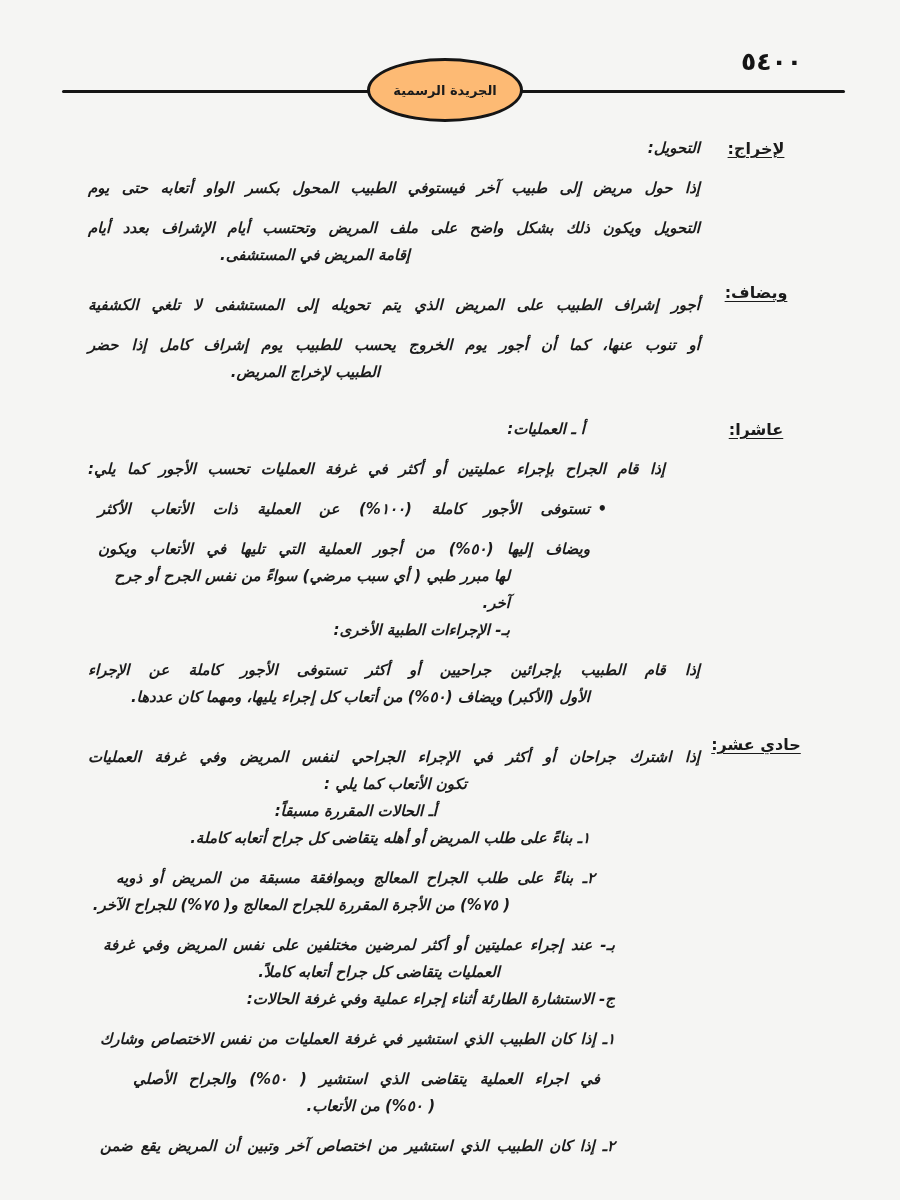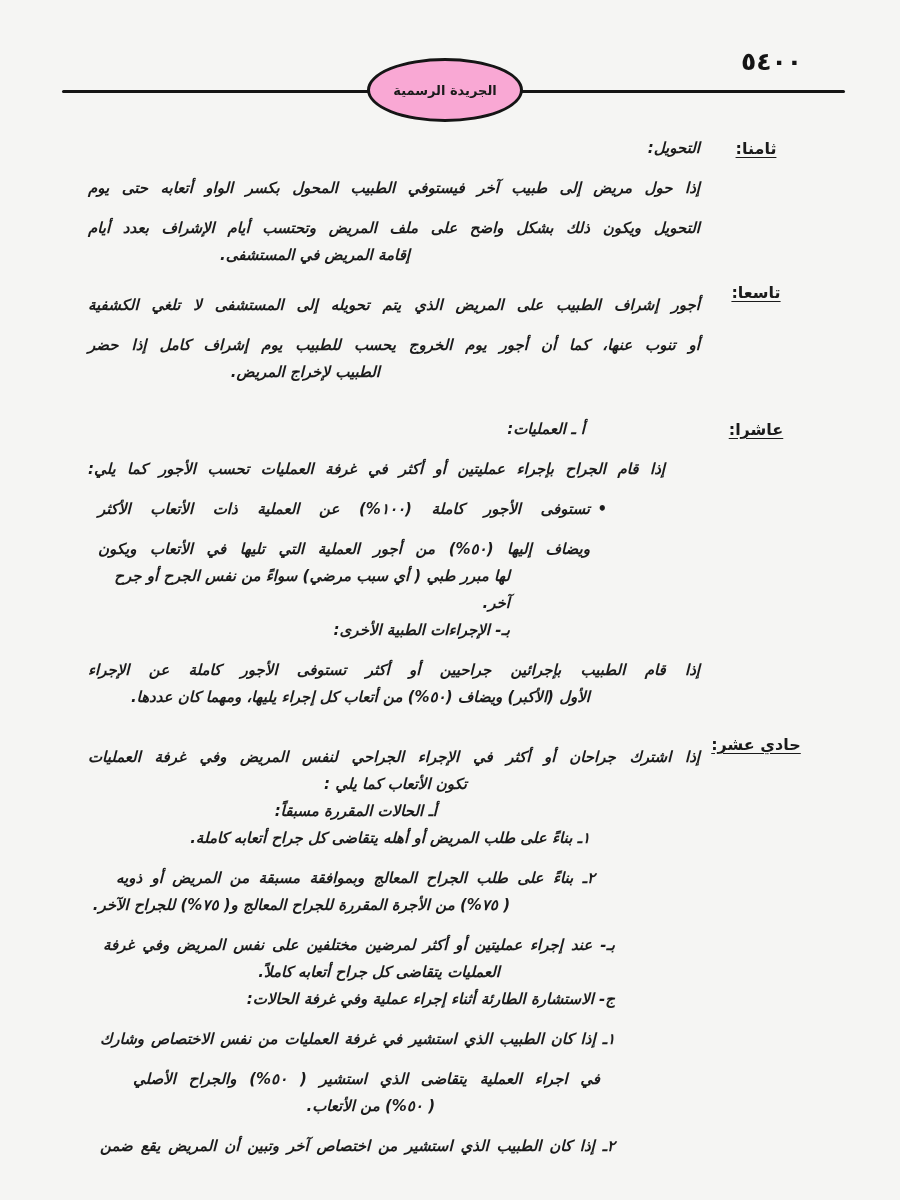--- a/index.html
+++ b/index.html
@@ -18,21 +18,21 @@
     position:absolute;top:47px;right:98px;
     font-size:25px;letter-spacing:11px;direction:ltr;
     color:#141414;
   }
   .rule{
     position:absolute;top:90px;left:62px;right:55px;height:3px;
     background:#151515;border-radius:2px;
   }
   .oval{
     position:absolute;top:58px;left:367px;width:156px;height:64px;
-    background:#f9a8d4;border:3px solid #151515;border-radius:50%;
+    background:#fdba74;border:3px solid #151515;border-radius:50%;
     display:flex;align-items:center;justify-content:center;
     box-sizing:border-box;
   }
   .oval span{font-size:13px;}
 
   
   .content{position:absolute;top:135px;right:88px;width:724px;}
   .section{display:grid;grid-template-columns:112px 612px;}
   .label{
     font-size:16px;text-align:center;line-height:27px;
@@ -62,31 +62,31 @@
   <div class="page-number">٥٤٠٠</div>
 
   <div class="rule"></div>
   <div class="oval">
     <span>الجريدة الرسمية</span>
   </div>
 
   <div class="content">
 
     <div class="section s8">
-      <div class="label">ثامنا:</div>
+      <div class="label">لإخراج:</div>
       <div class="body">
         <div class="ln r" style="padding-left:70px">التحويل:</div>
         <div class="ln j">إذا حول مريض إلى طبيب آخر فيستوفي الطبيب المحول بكسر الواو أتعابه حتى يوم</div>
         <div class="ln j">التحويل ويكون ذلك بشكل واضح على ملف المريض وتحتسب أيام الإشراف بعدد أيام</div>
         <div class="ln r" style="padding-right:290px">إقامة المريض في المستشفى.</div>
       </div>
     </div>
 
     <div class="section s9">
-      <div class="label">تاسعا:</div>
+      <div class="label">ويضاف:</div>
       <div class="body">
         <div class="ln j">أجور إشراف الطبيب على المريض الذي يتم تحويله إلى المستشفى لا تلغي الكشفية</div>
         <div class="ln j">أو تنوب عنها، كما أن أجور يوم الخروج يحسب للطبيب يوم إشراف كامل إذا حضر</div>
         <div class="ln r" style="padding-right:320px">الطبيب لإخراج المريض.</div>
       </div>
     </div>
 
     <div class="section s10">
       <div class="label">عاشرا:</div>
       <div class="body">

